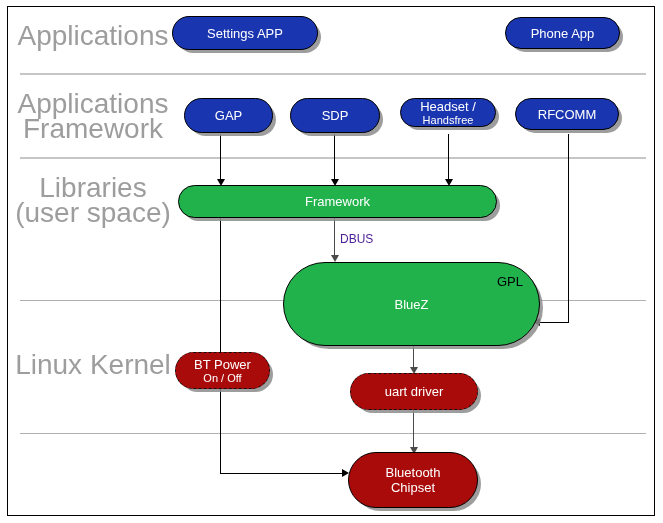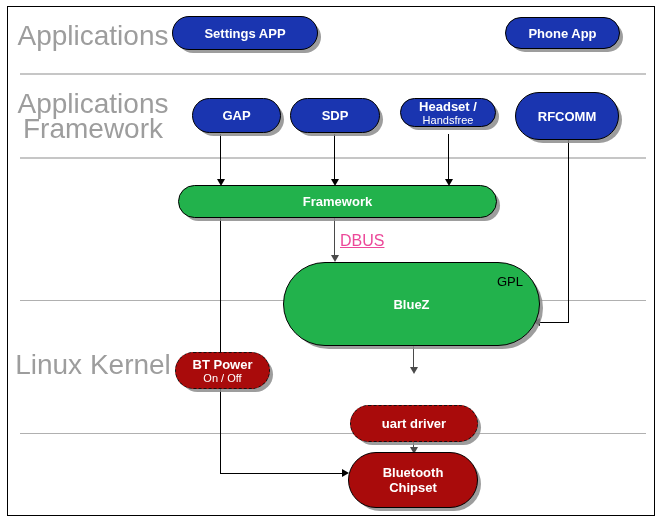--- a/index.html
+++ b/index.html
@@ -55,21 +55,21 @@
     display: flex;
     flex-direction: column;
     align-items: center;
     justify-content: center;
     color: #ffffff;
     text-align: center;
     border: 1px solid #000000;
     box-shadow: 4px 4px 0 -1px rgba(140,140,140,0.85);
     z-index: 5;
   }
-  .node .l1 { font-size: 13px; line-height: 15px; font-weight: bold; }
+  .node .l1 { font-size: 13px; line-height: 15px; }
   .node .l2 { font-size: 11px; line-height: 13px; }
   .node.blue  { background: #1a35b0; }
   .node.green { background: #22b24c; }
   .node.red   { background: #a90b0b; }
   .node.dashed { border: 1px dashed #111111; }
 
   .node .gpl-tag {
     position: absolute;
     right: 16px;
     top: 12px;
@@ -106,43 +106,44 @@
     border-right: 7px solid #000000;
   }
   .arrow.right {
     border-top: 4px solid transparent;
     border-bottom: 4px solid transparent;
     border-left: 7px solid #000000;
   }
 
   .edge-label {
     position: absolute;
-    font-size: 16px;
-    color: #ec4899;
+    font-size: 12px;
+    color: #4c1d95;
     z-index: 6;
-    text-decoration: underline;
   }
 </style>
 </head>
 <body>
 
 <div id="canvas">
 
   <div id="frame"></div>
 
   <div class="divider" style="top:73px;"></div>
   <div class="divider" style="top:157px;"></div>
   <div class="divider thin" style="top:300px;"></div>
   <div class="divider thin" style="top:433px;"></div>
 
   <div class="layer-label" style="top:23px;">Applications</div>
 
   <div class="layer-label" style="top:91px;">Applications
 Framework</div>
 
+  <div class="layer-label" style="top:175px;">Libraries
+(user space)</div>
 
   <div class="layer-label" style="top:352px;">Linux Kernel</div>
 
 
   <div class="conn v" style="left:220px; top:134px; height:50px;"></div>
   <div class="arrow down" style="left:217px; top:179px;"></div>
 
   <div class="conn v" style="left:334px; top:134px; height:50px;"></div>
   <div class="arrow down" style="left:331px; top:179px;"></div>
 
@@ -168,52 +169,52 @@
   <div class="arrow right" style="left:342px; top:469px;"></div>
 
   <div class="node blue" style="left:172px; top:16px; width:146px; height:34px;">
     <span class="l1">Settings APP</span>
   </div>
 
   <div class="node blue" style="left:505px; top:17px; width:115px; height:32px;">
     <span class="l1">Phone App</span>
   </div>
 
-  <div class="node blue" style="left:192px; top:98px; width:89px; height:35px;">
+  <div class="node blue" style="left:184px; top:98px; width:89px; height:35px;">
     <span class="l1">GAP</span>
   </div>
 
   <div class="node blue" style="left:290px; top:98px; width:90px; height:35px;">
     <span class="l1">SDP</span>
   </div>
 
   <div class="node blue" style="left:400px; top:98px; width:96px; height:29px;">
     <span class="l1">Headset /</span>
     <span class="l2">Handsfree</span>
   </div>
 
-  <div class="node blue" style="left:515px; top:92px; width:104px; height:48px;">
+  <div class="node blue" style="left:515px; top:98px; width:104px; height:32px;">
     <span class="l1">RFCOMM</span>
   </div>
 
   <div class="node green" style="left:178px; top:185px; width:319px; height:33px;">
     <span class="l1">Framework</span>
   </div>
 
   <div class="node green" style="left:283px; top:262px; width:257px; height:84px;">
     <span class="gpl-tag">GPL</span>
     <span class="l1">BlueZ</span>
   </div>
 
   <div class="node red dashed" style="left:175px; top:352px; width:95px; height:37px;">
     <span class="l1">BT Power</span>
     <span class="l2">On / Off</span>
   </div>
 
-  <div class="node red dashed" style="left:350px; top:373px; width:128px; height:37px;margin-top:32px;">
+  <div class="node red dashed" style="left:350px; top:373px; width:128px; height:37px;">
     <span class="l1">uart driver</span>
   </div>
 
   <div class="node red" style="left:348px; top:452px; width:130px; height:56px;">
     <span class="l1">Bluetooth</span>
     <span class="l1">Chipset</span>
   </div>
 
 </div>
 

